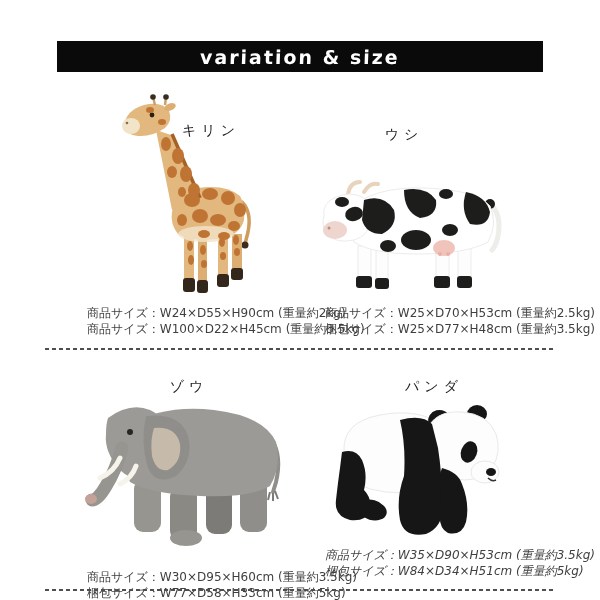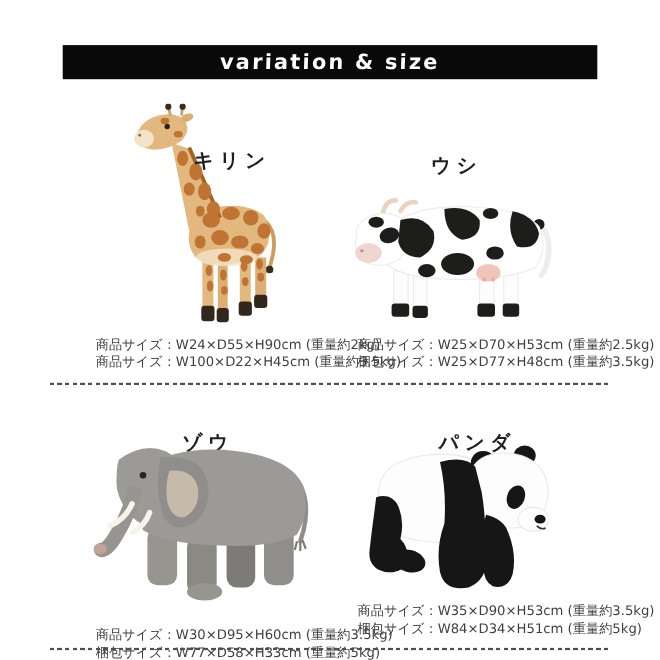--- a/index.html
+++ b/index.html
@@ -2,22 +2,22 @@
 <html><head>
 <meta charset="utf-8">
 <style>
   html,body{margin:0;padding:0;background:#ffffff;}
   #page{position:relative;width:600px;height:600px;background:#ffffff;overflow:hidden;
         font-family:"DejaVu Sans","Liberation Sans",sans-serif;}
   .header-bar{position:absolute;left:57px;top:41px;width:486px;height:31px;background:#0a0a0a;
         display:flex;align-items:center;justify-content:center;}
   .header-title{color:#ffffff;font-size:19px;font-weight:700;letter-spacing:2px;
         font-family:"DejaVu Sans","Liberation Sans",sans-serif;transform:skewX(-2deg);}
-  .product-name{position:absolute;font-size:18px;font-weight:700;color:#1f1f1f;
-        letter-spacing:5px;text-align:center;margin-top:12px;}
+  .product-name{position:absolute;font-size:14px;font-weight:400;color:#1f1f1f;
+        letter-spacing:5px;text-align:center;}
   .spec-block{position:absolute;font-size:12px;line-height:16px;color:#3f3f3f;white-space:nowrap;}
   .divider{position:absolute;left:45px;width:510px;height:2px;
         background:repeating-linear-gradient(90deg,#4f4f4f 0 4px,transparent 4px 7px);}
   .photo{position:absolute;}
 </style>
 </head>
 <body>
 
 <div id="page">
 
@@ -110,21 +110,21 @@
       <path d="M148,22 Q168,26 172,42 Q170,58 152,54 Q142,40 148,22 Z"></path>
       <ellipse cx="98" cy="70" rx="15" ry="10"></ellipse>
       <ellipse cx="70" cy="76" rx="8" ry="6"></ellipse>
       <ellipse cx="132" cy="60" rx="8" ry="6"></ellipse>
       <ellipse cx="128" cy="24" rx="7" ry="5"></ellipse>
     </g>
     <ellipse cx="126" cy="78" rx="11" ry="8" fill="#f0c4ba"></ellipse>
     <circle cx="122" cy="84" r="2" fill="#e8b0a4"></circle>
     <circle cx="130" cy="84" r="2" fill="#e8b0a4"></circle>
   </svg>
-  <div class="product-name" style="left:375px;top:126px;width:80px;">ウシ</div>
+  <div class="product-name" style="left:364px;top:126px;width:80px;">ウシ</div>
   <div class="spec-block" style="left:325px;top:305px;text-align:center;">
     <div>商品サイズ：W25×D70×H53cm (重量約2.5kg)</div>
     <div>梱包サイズ：W25×D77×H48cm (重量約3.5kg)</div>
   </div>
 
   <div class="divider" style="top:348px;"></div>
 
   <div class="product-name" style="left:149px;top:378px;width:80px;">ゾウ</div>
   <svg class="photo" style="left:82px;top:396px;" width="204" height="152" viewBox="0 0 204 152">
     <path d="M190,44 Q200,60 194,86 L191,96" stroke="#8f8e8a" stroke-width="4" fill="none" stroke-linecap="round"></path>
@@ -157,20 +157,20 @@
     <path d="M98,42 Q106,20 134,22 Q160,24 168,44 Q174,62 164,78 Q154,90 136,90 Q110,88 100,66 Q94,52 98,42 Z" fill="#fdfdfd" stroke="#e9e9e9"></path>
     <ellipse cx="157" cy="82" rx="14" ry="11" fill="#fdfdfd" stroke="#e9e9e9"></ellipse>
     <ellipse cx="141" cy="62" rx="8" ry="11" fill="#161616" transform="rotate(20 141 62)"></ellipse>
     <ellipse cx="163" cy="82" rx="5" ry="4" fill="#161616"></ellipse>
     <path d="M160,88 Q164,92 168,90" stroke="#333333" stroke-width="1.5" fill="none"></path>
     <path d="M14,62 Q28,58 34,70 Q40,84 36,100 Q44,108 42,120 Q38,132 22,130 Q6,126 8,110 Q10,92 12,78 Z" fill="#161616"></path>
     <ellipse cx="44" cy="120" rx="15" ry="10" fill="#161616" transform="rotate(15 44 120)"></ellipse>
     <path d="M72,30 Q94,24 104,34 L110,58 Q114,84 114,108 Q118,136 98,144 Q76,148 72,130 Q68,108 76,86 Q78,56 72,30 Z" fill="#161616"></path>
     <path d="M114,78 Q130,82 134,94 Q142,114 138,132 Q134,146 120,143 Q110,138 112,120 Q114,100 110,90 Z" fill="#161616"></path>
   </svg>
-  <div class="spec-block" style="left:325px;top:547px;">
+  <div class="spec-block" style="left:325px;top:547px;font-style:italic;">
     <div>商品サイズ：W35×D90×H53cm (重量約3.5kg)</div>
     <div>梱包サイズ：W84×D34×H51cm (重量約5kg)</div>
   </div>
 
   <div class="divider" style="top:589px;"></div>
 
 </div>
 
 </body></html>

